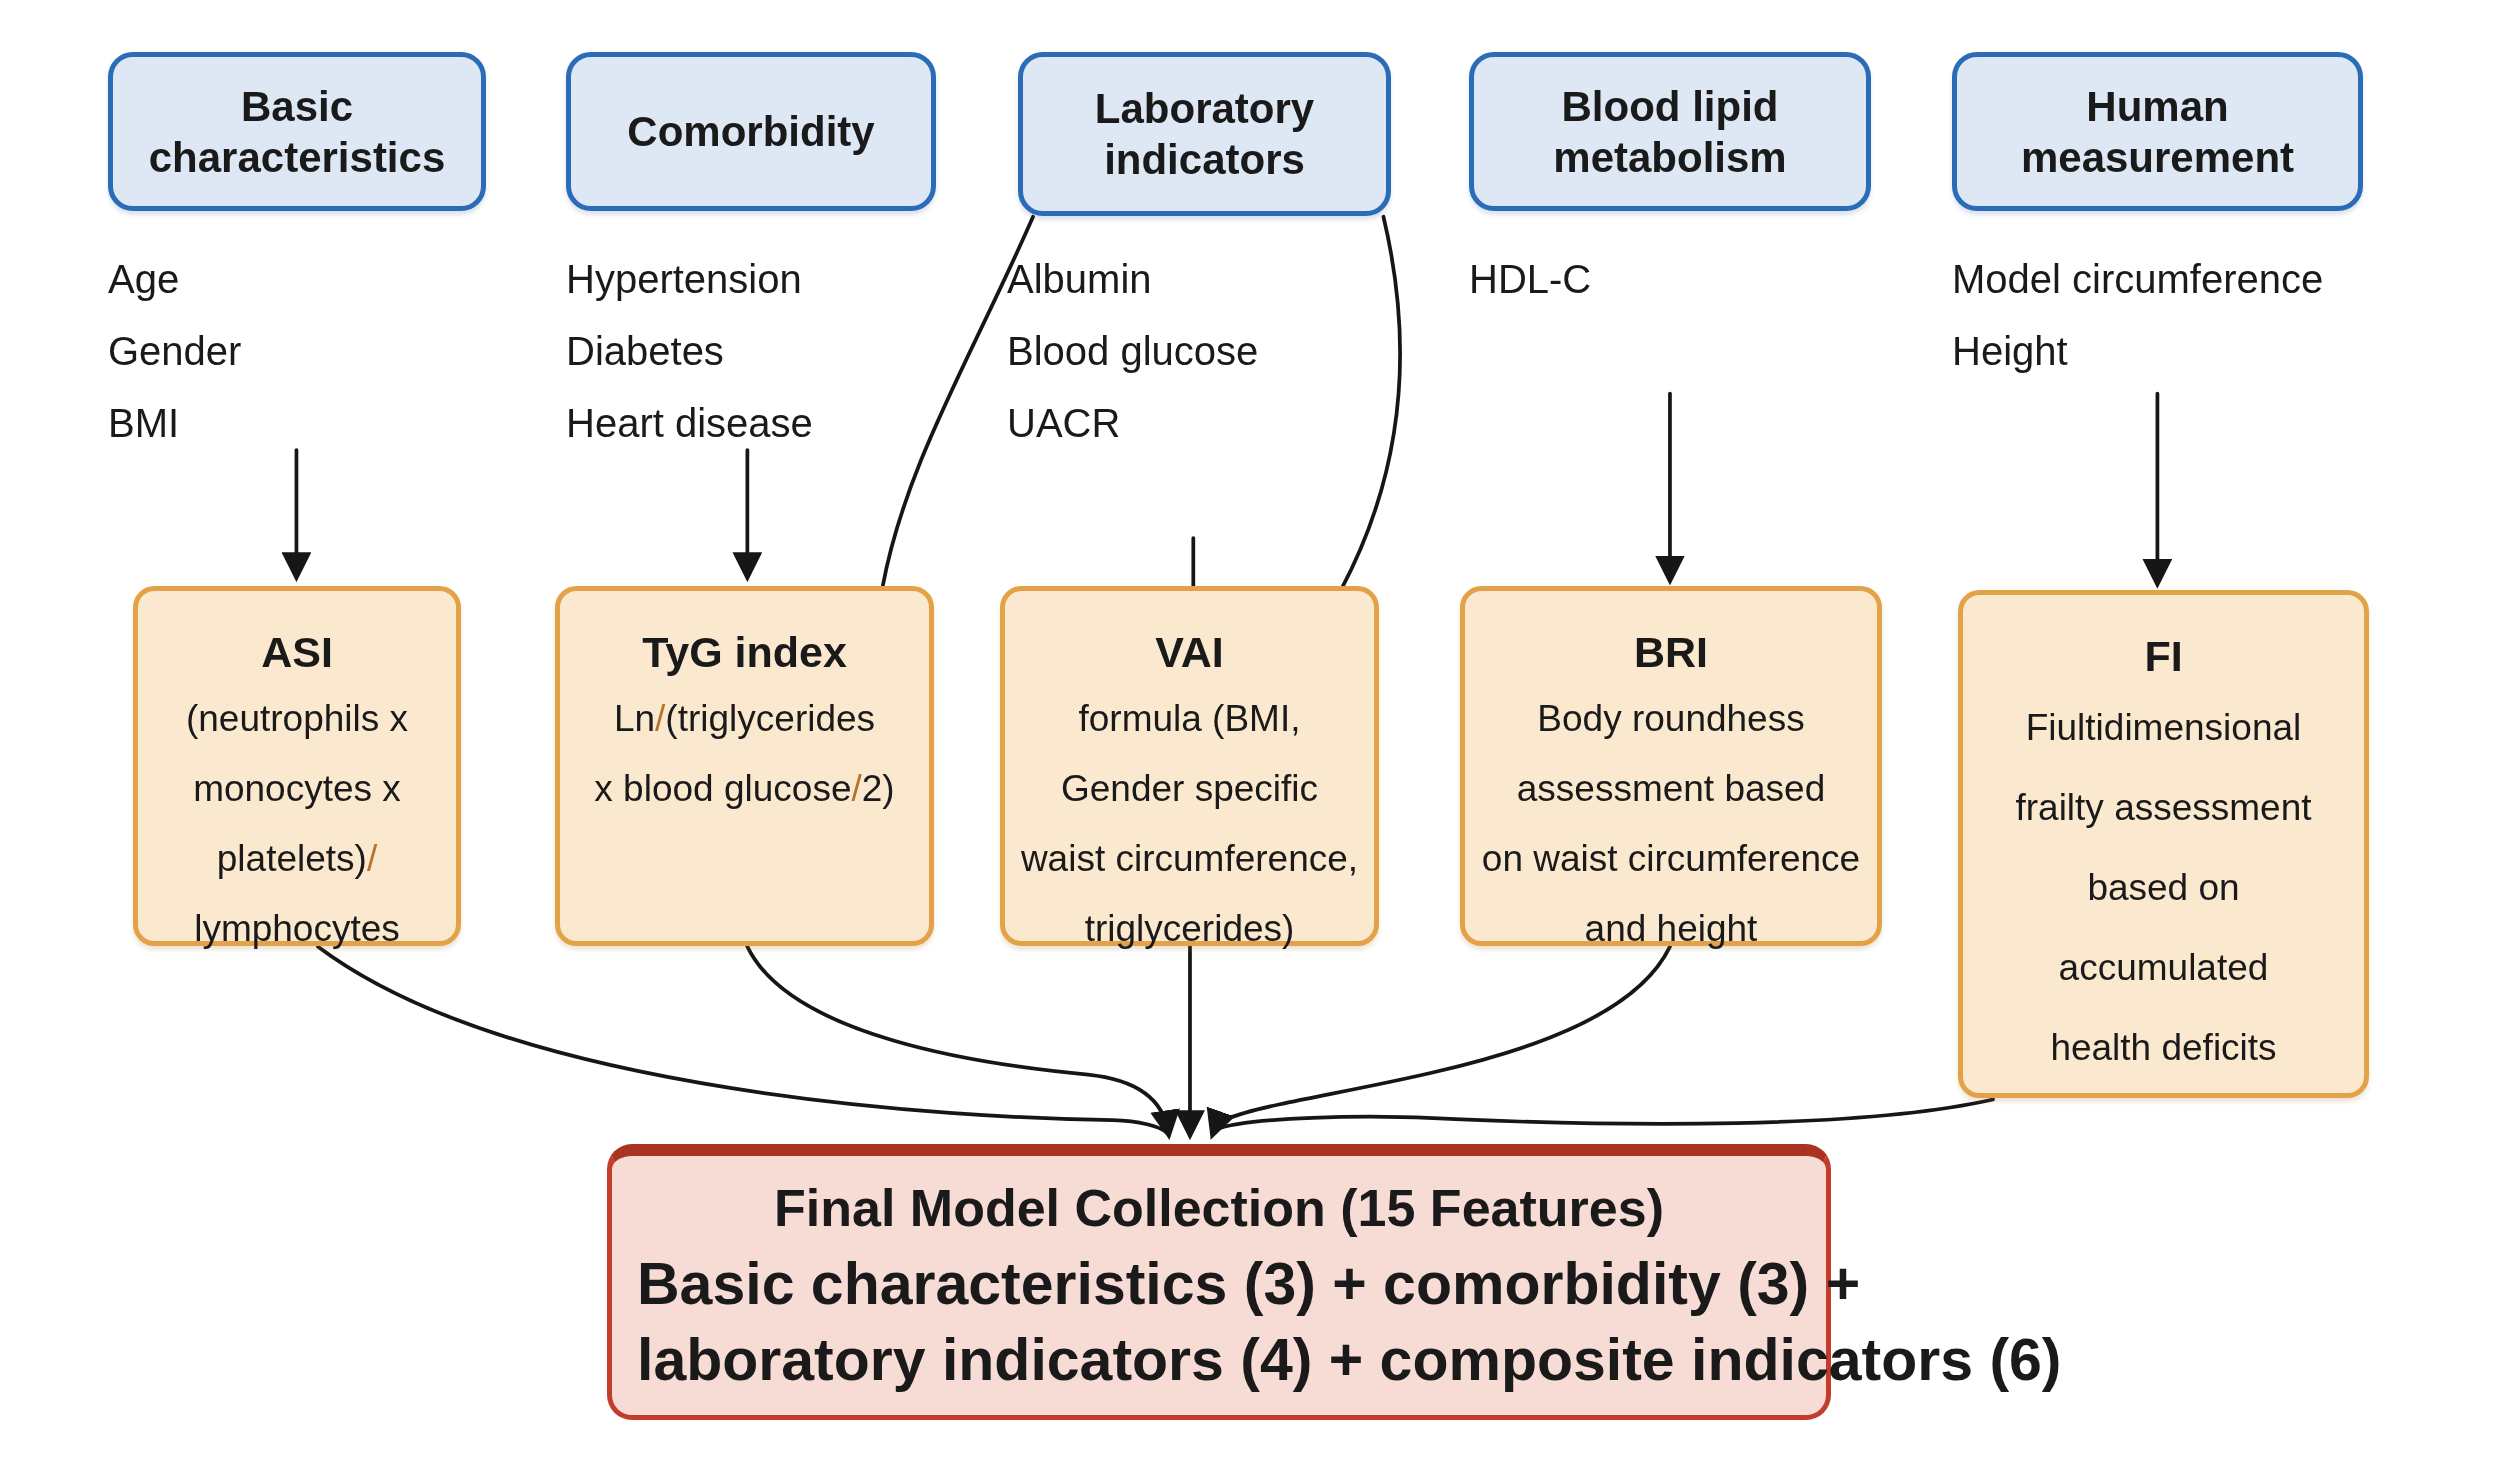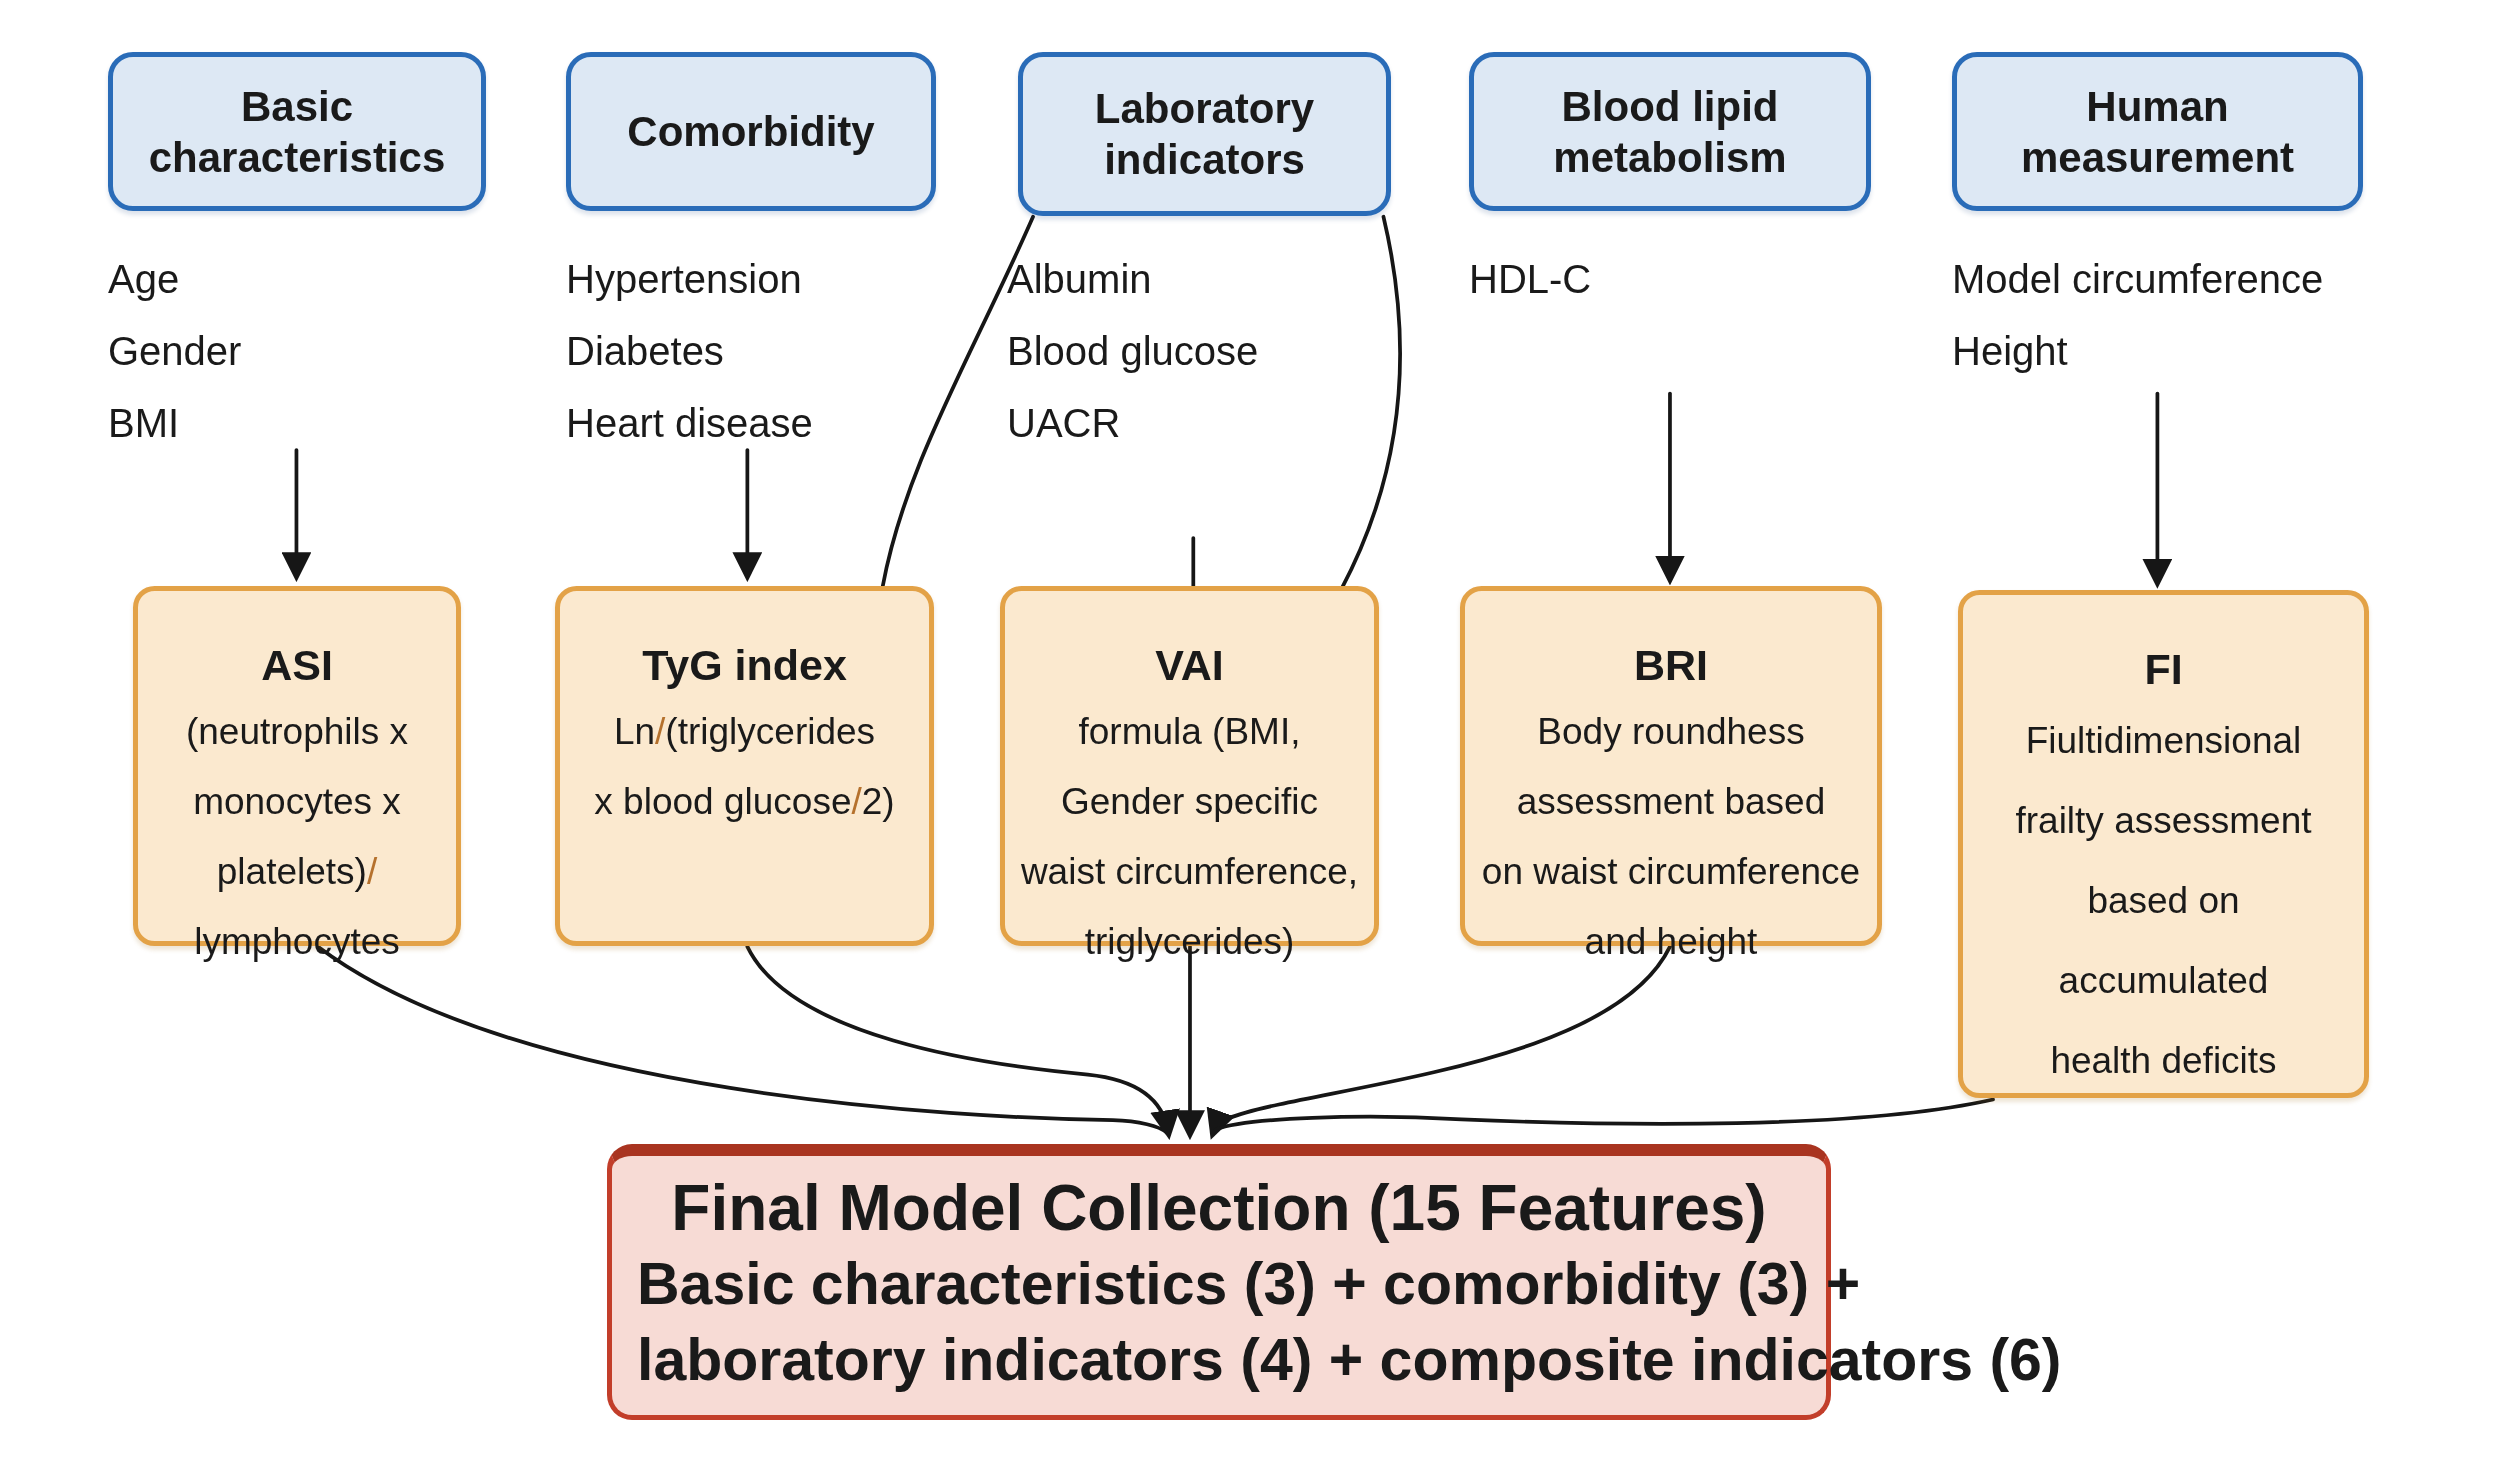--- a/index.html
+++ b/index.html
@@ -28,38 +28,38 @@
     padding:0 11.6px;
   }
   .items{position:absolute;text-align:left;}
   .item{font-size:40px;line-height:72px;white-space:nowrap;}
 
   .idx-box{
     position:absolute;box-sizing:border-box;text-align:center;
     background:var(--index_fill,#fbe9cf);
     border:5.8px solid var(--index_border,#e3a247);
     border-radius:21.6px;
-    padding-top:43px;
+    padding-top:30px;
     box-shadow:0 3.3px 4.2px rgba(160,110,30,0.18);
   }
   .idx-title{font-size:43px;font-weight:bold;line-height:63px;}
   .idx-body{font-size:37px;line-height:70px;}
   .idx-body.tall{line-height:80px;}
   .accent{color:var(--accent_slash,#b5712d);}
 
   .final-box{
     position:absolute;box-sizing:border-box;text-align:center;
     background:var(--final_fill,#f7dbd5);
     border:5.8px solid var(--final_border,#c23e2a);
     border-top:12.5px solid var(--final_border_top,#a93420);
     border-radius:25px;
     display:flex;flex-direction:column;justify-content:center;
     padding:5px 25px 8.3px 25px;
   }
-  .final-title{font-size:64px;font-weight:bold;line-height:76px;white-space:nowrap;}
+  .final-title{font-size:52px;font-weight:bold;line-height:76px;white-space:nowrap;}
   .final-line{font-size:59px;line-height:76px;white-space:nowrap;font-weight:bold;}
 </style>
 </head>
 <body>
 
 <div class="stage">
 
   <svg class="connector-layer" viewBox="0 0 3025 1775">
     <defs>
       <marker id="arrow" viewBox="0 0 10 10" refX="7.5" refY="5" markerWidth="8" markerHeight="8" orient="auto-start-reverse">

